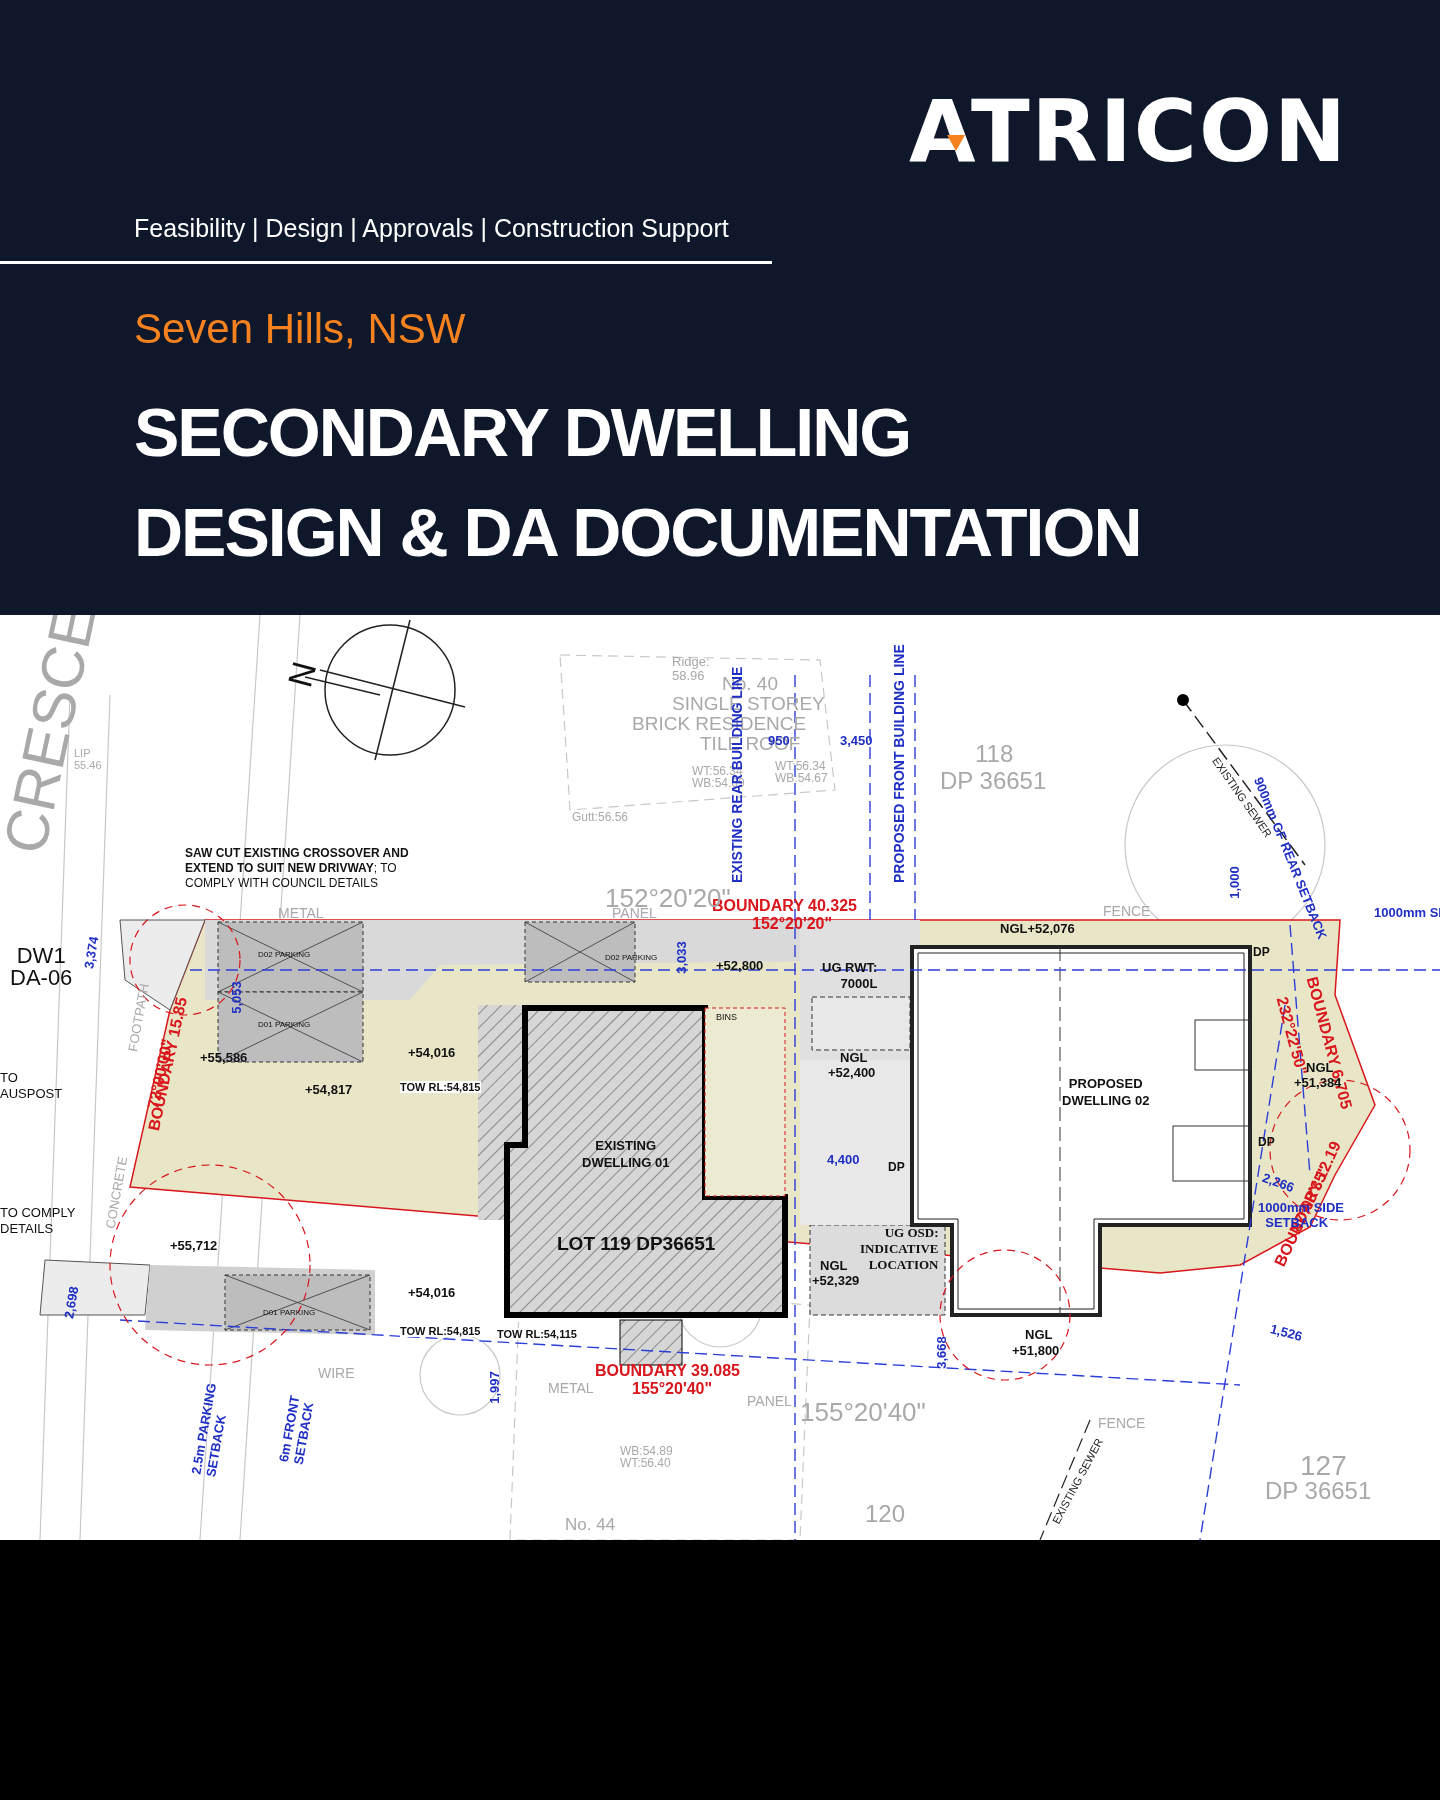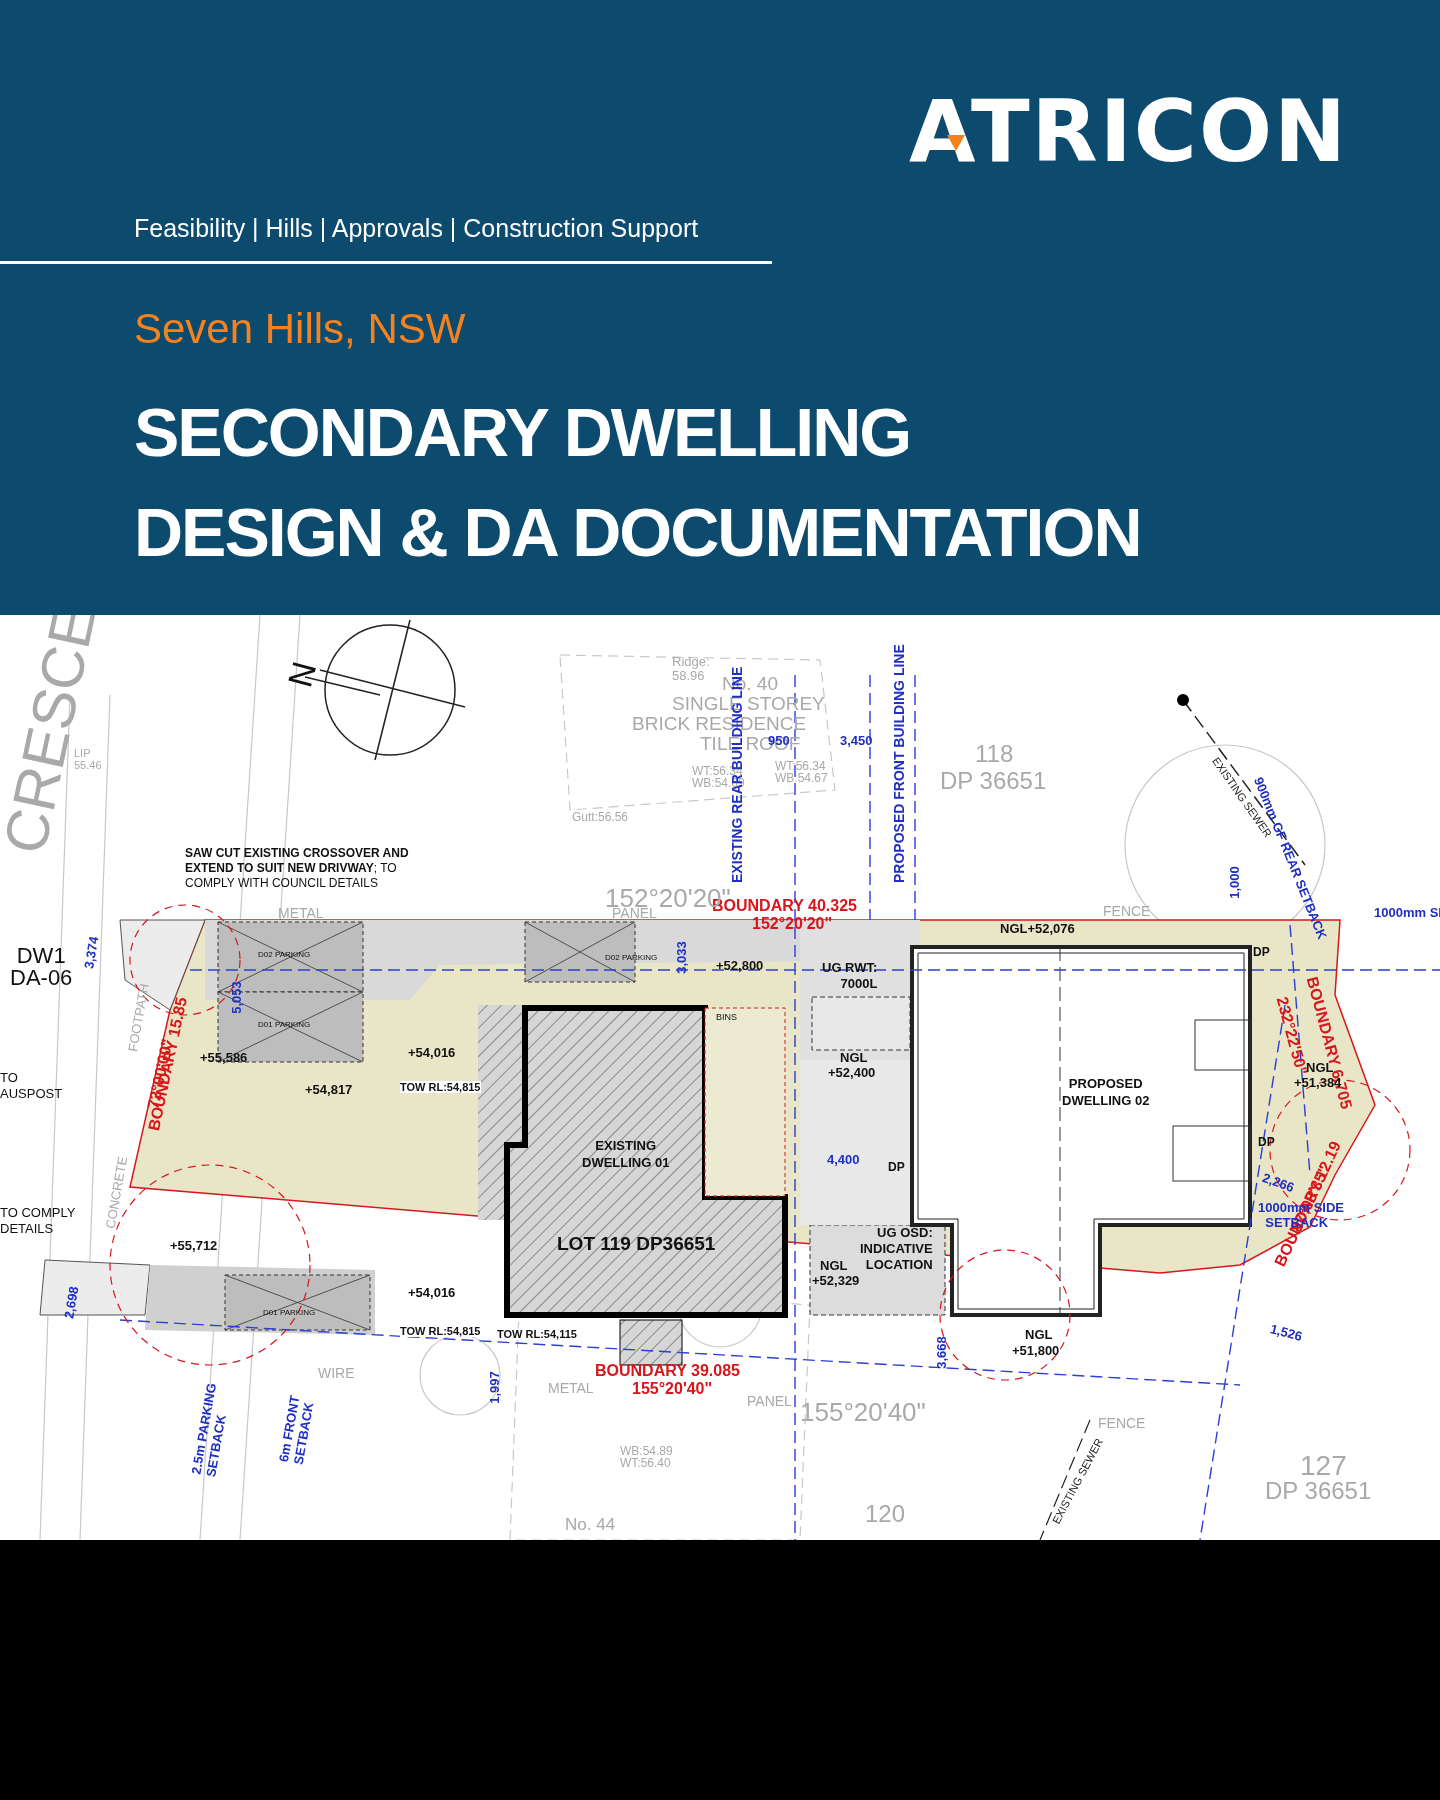--- a/index.html
+++ b/index.html
@@ -1,17 +1,17 @@
 <!DOCTYPE html>
 <html><head>
 <meta charset="utf-8">
 <style>
   html,body{margin:0;padding:0;background:#000;}
   body{width:1440px;height:1800px;position:relative;overflow:hidden;font-family:"Liberation Sans",sans-serif;}
-  .header{position:absolute;left:0;top:0;width:1440px;height:615px;background:#0c4a6e;}
+  .header{position:absolute;left:0;top:0;width:1440px;height:615px;background:#0f172a;}
   .logo{position:absolute;right:92px;top:88px;text-align:right;color:#fff;}
   .logo-main{font-family:"DejaVu Sans",sans-serif;font-weight:700;font-size:86px;letter-spacing:2px;line-height:86px;position:relative;}
   .logo-sub{font-family:"DejaVu Sans",sans-serif;font-weight:700;font-size:38px;letter-spacing:4px;line-height:44px;margin-top:4px;}
   .logo-tri{position:absolute;left:38px;top:47px;width:0;height:0;border-left:9px solid transparent;border-right:9px solid transparent;border-top:16px solid #f5821f;}
   .tagline{position:absolute;left:134px;top:214px;color:#fff;font-size:25px;}
   .rule{position:absolute;left:0;top:261px;width:772px;height:3px;background:#fff;}
   .location{position:absolute;left:134px;top:305px;color:#f5821f;font-size:42px;}
   .title{position:absolute;left:134px;top:382px;color:#fff;font-weight:700;font-size:68px;line-height:100px;letter-spacing:-2px;}
   .plan{position:absolute;left:0;top:615px;width:1440px;height:925px;background:#fff;overflow:hidden;}
   .plan svg{position:absolute;left:0;top:0;}
@@ -23,21 +23,21 @@
   .red{color:#d8161c;font-weight:700;}
 </style>
 </head>
 <body>
 
 <div class="header">
   <div class="logo">
     <div class="logo-main">ATRICON</div>
     <span class="logo-tri"></span>
   </div>
-  <div class="tagline">Feasibility | Hills | Approvals | Construction Support</div>
+  <div class="tagline">Feasibility | Design | Approvals | Construction Support</div>
   <div class="rule"></div>
   <div class="location">Seven Hills, NSW</div>
   <div class="title">
     <div>SECONDARY DWELLING</div>
     <div>DESIGN &amp; DA DOCUMENTATION</div>
   </div>
 </div>
 
 <div class="plan">
   <svg width="1440" height="925" viewBox="0 0 1440 925">
@@ -210,21 +210,21 @@
   <div class="lbl blk" style="left:497px;top:713px;font-size:11px;background:#fff;">TOW RL:54,115</div>
   <div class="lbl blk" style="left:820px;top:643px;font-size:13px;">NGL</div>
   <div class="lbl blk" style="left:812px;top:658px;font-size:13px;">+52,329</div>
   <div class="lbl blk" style="left:1025px;top:712px;font-size:13px;">NGL</div>
   <div class="lbl blk" style="left:1012px;top:728px;font-size:13px;">+51,800</div>
 
   <div class="lbl blk" style="left:582px;top:522px;font-size:13px;text-align:center;line-height:17px;"><span>EXISTING</span><br><span>DWELLING 01</span></div>
   <div class="lbl blk" style="left:557px;top:618px;font-size:19px;">LOT 119 DP36651</div>
   <div class="lbl blk" style="left:1062px;top:460px;font-size:13px;text-align:center;line-height:17px;"><span>PROPOSED</span><br><span>DWELLING 02</span></div>
   <div class="lbl blk" style="left:822px;top:345px;font-size:13px;text-align:right;line-height:16px;"><span>UG RWT:</span><br><span>7000L</span></div>
-  <div class="lbl blk" style="left:860px;top:610px;font-size:13px;text-align:right;line-height:16px;"><span>UG OSD:</span><br><span>INDICATIVE</span><br><span>LOCATION</span></div>
+  <div class="lbl blk" style="left:860px;top:610px;font-size:13px;text-align:right;line-height:16px;font-family:Liberation Serif, serif;"><span>UG OSD:</span><br><span>INDICATIVE</span><br><span>LOCATION</span></div>
   <div class="lbl blk" style="left:716px;top:397px;font-size:9px;font-weight:400;">BINS</div>
 
   <div class="lbl" style="left:258px;top:335px;font-size:8px;color:#111;">D02 PARKING</div>
   <div class="lbl" style="left:258px;top:405px;font-size:8px;color:#111;">D01 PARKING</div>
   <div class="lbl" style="left:605px;top:338px;font-size:8px;color:#111;">D02 PARKING</div>
   <div class="lbl" style="left:263px;top:693px;font-size:8px;color:#111;">D01 PARKING</div>
 
   <div class="lbl gray" style="left:278px;top:290px;font-size:14px;">METAL</div>
   <div class="lbl gray" style="left:612px;top:290px;font-size:14px;">PANEL</div>
   <div class="lbl gray" style="left:1103px;top:288px;font-size:14px;">FENCE</div>

